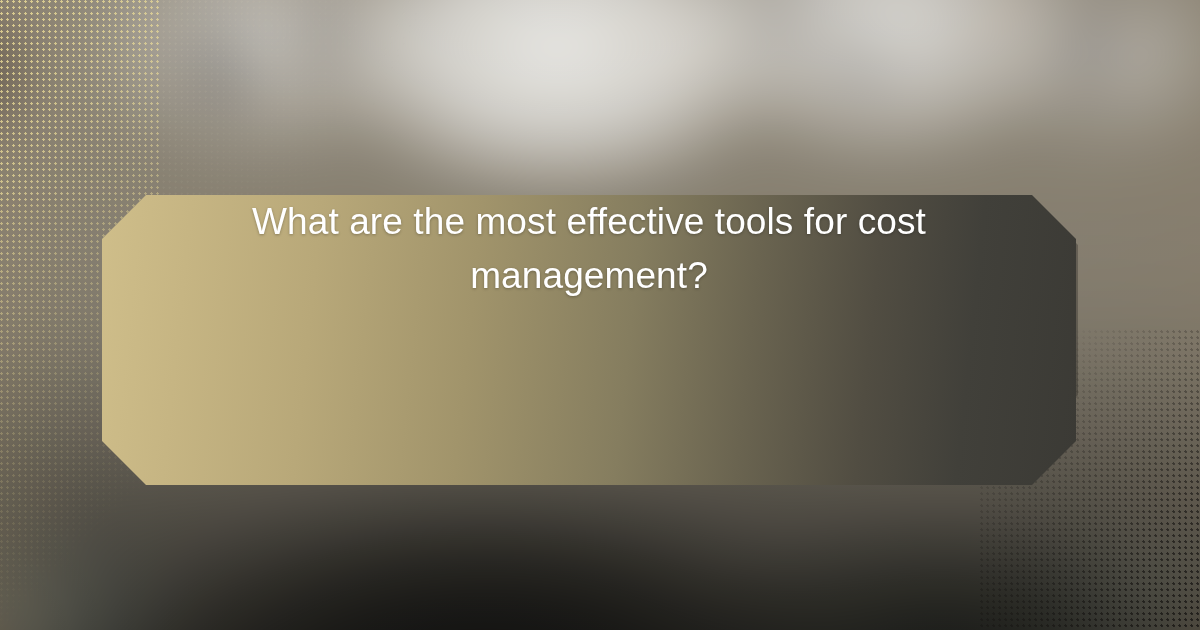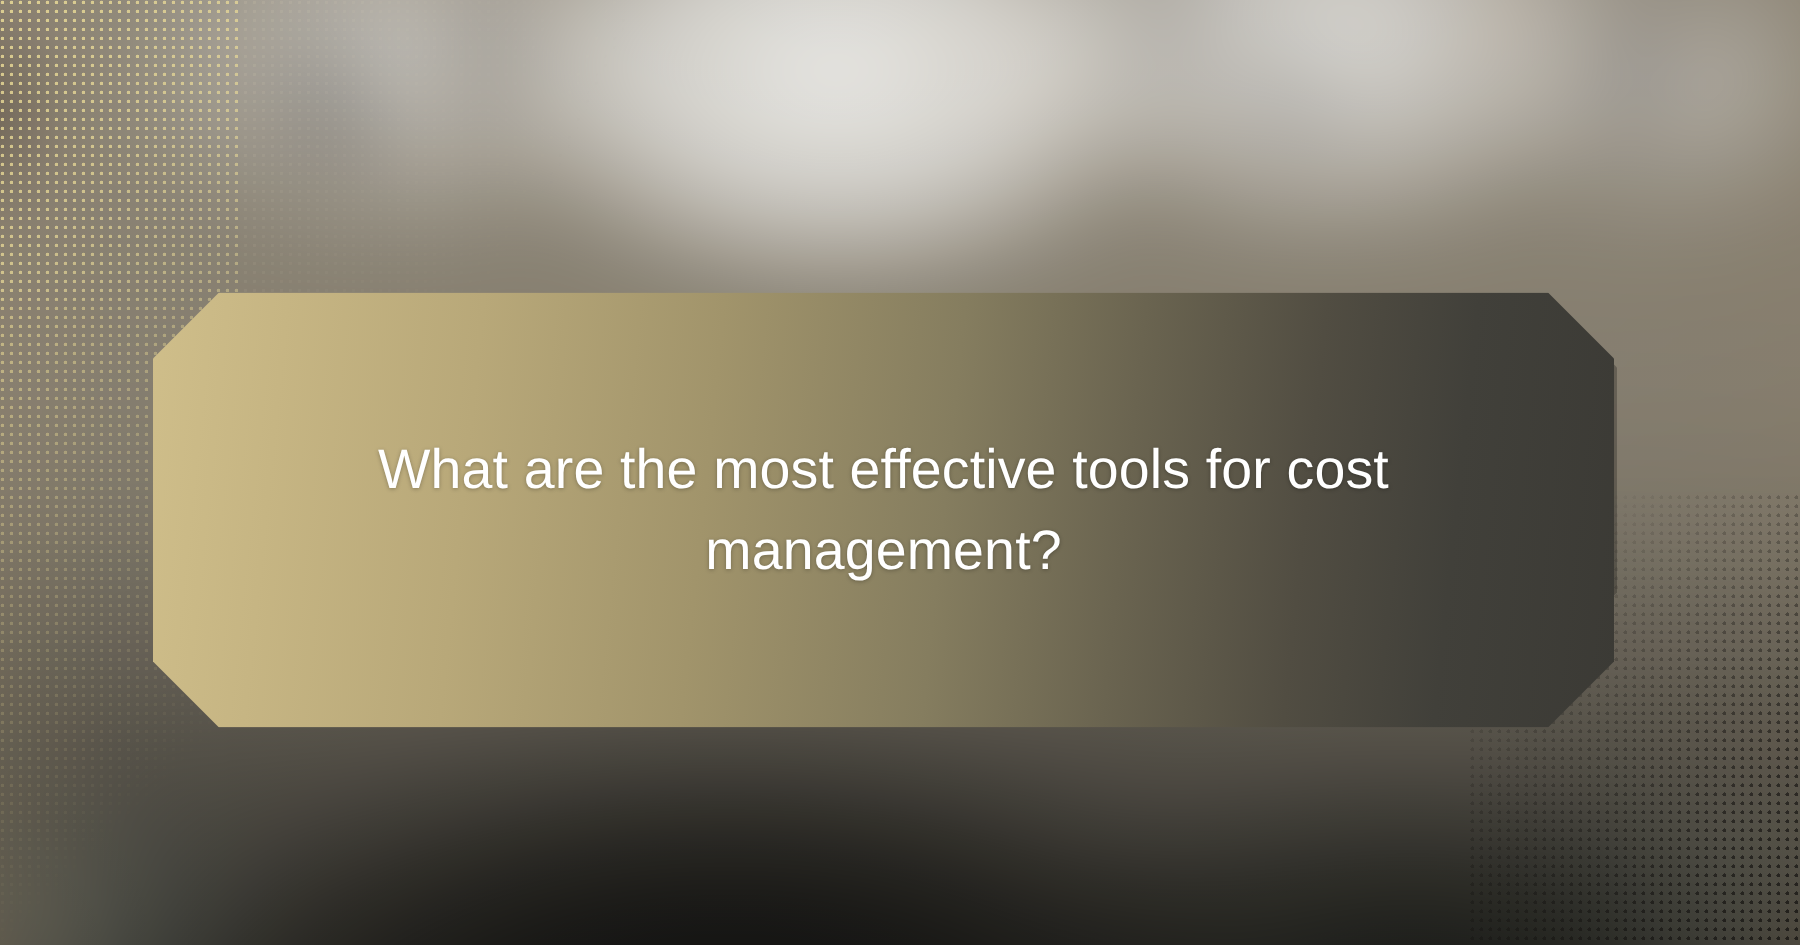--- a/index.html
+++ b/index.html
@@ -122,21 +122,20 @@
         #b8a879 22%,
         #a1946b 38%,
         #857d5f 54%,
         #6a6450 66%,
         #514d42 78%,
         #41403a 88%,
         #3b3a35 100%);
     -webkit-clip-path: polygon(44px 0, calc(100% - 44px) 0, 100% 44px, 100% calc(100% - 44px), calc(100% - 44px) 100%, 44px 100%, 0 calc(100% - 44px), 0 44px);
     clip-path: polygon(44px 0, calc(100% - 44px) 0, 100% 44px, 100% calc(100% - 44px), calc(100% - 44px) 100%, 44px 100%, 0 calc(100% - 44px), 0 44px);
     display: flex;
-    align-items: center;
     justify-content: center;
     box-sizing: border-box;
     padding: 0 92px;
   }
 
   .card-shadow {
     position: absolute;
     left: 102px;
     top: 195px;
     width: 974px;

